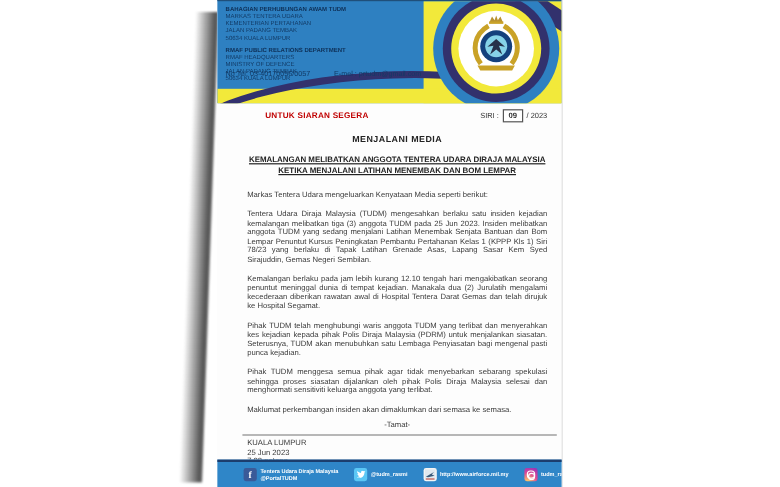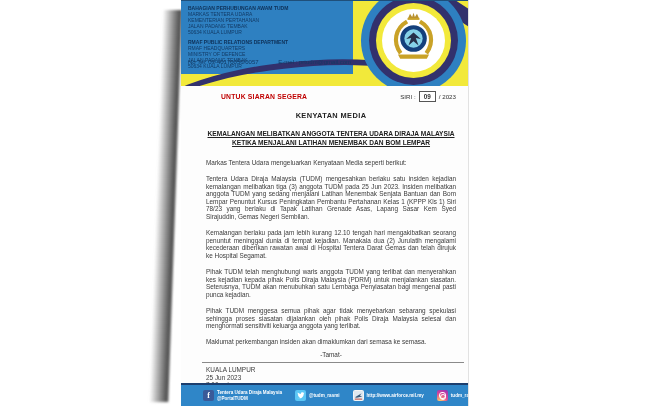--- a/index.html
+++ b/index.html
@@ -119,21 +119,21 @@
     <div class="content">
       <div class="release-row">
         <span class="urgency">UNTUK SIARAN SEGERA</span>
         <span class="siri">
           <span>SIRI :</span>
           <span class="siri-box">09</span>
           <span>/ 2023</span>
         </span>
       </div>
 
-      <div class="doctype">KENYATAN MEDIA</div>
+      <div class="doctype">MENJALANI MEDIA</div>
 
       <div class="title">
         <div>KEMALANGAN MELIBATKAN ANGGOTA TENTERA UDARA DIRAJA MALAYSIA</div>
         <div>KETIKA MENJALANI LATIHAN MENEMBAK DAN BOM LEMPAR</div>
       </div>
 
       <p class="body intro">Markas Tentera Udara mengeluarkan Kenyataan Media seperti berikut:</p>
       <p class="body">Tentera Udara Diraja Malaysia (TUDM) mengesahkan berlaku satu insiden kejadian kemalangan melibatkan tiga (3) anggota TUDM pada 25 Jun 2023. Insiden melibatkan anggota TUDM yang sedang menjalani Latihan Menembak Senjata Bantuan dan Bom Lempar Penuntut Kursus Peningkatan Pembantu Pertahanan Kelas 1 (KPPP Kls 1) Siri 78/23 yang berlaku di Tapak Latihan Grenade Asas, Lapang Sasar Kem Syed Sirajuddin, Gemas Negeri Sembilan.</p>
       <p class="body">Kemalangan berlaku pada jam lebih kurang 12.10 tengah hari mengakibatkan seorang penuntut meninggal dunia di tempat kejadian. Manakala dua (2) Jurulatih mengalami kecederaan diberikan rawatan awal di Hospital Tentera Darat Gemas dan telah dirujuk ke Hospital Segamat.</p>
       <p class="body">Pihak TUDM telah menghubungi waris anggota TUDM yang terlibat dan menyerahkan kes kejadian kepada pihak Polis Diraja Malaysia (PDRM) untuk menjalankan siasatan. Seterusnya, TUDM akan menubuhkan satu Lembaga Penyiasatan bagi mengenal pasti punca kejadian.</p>

